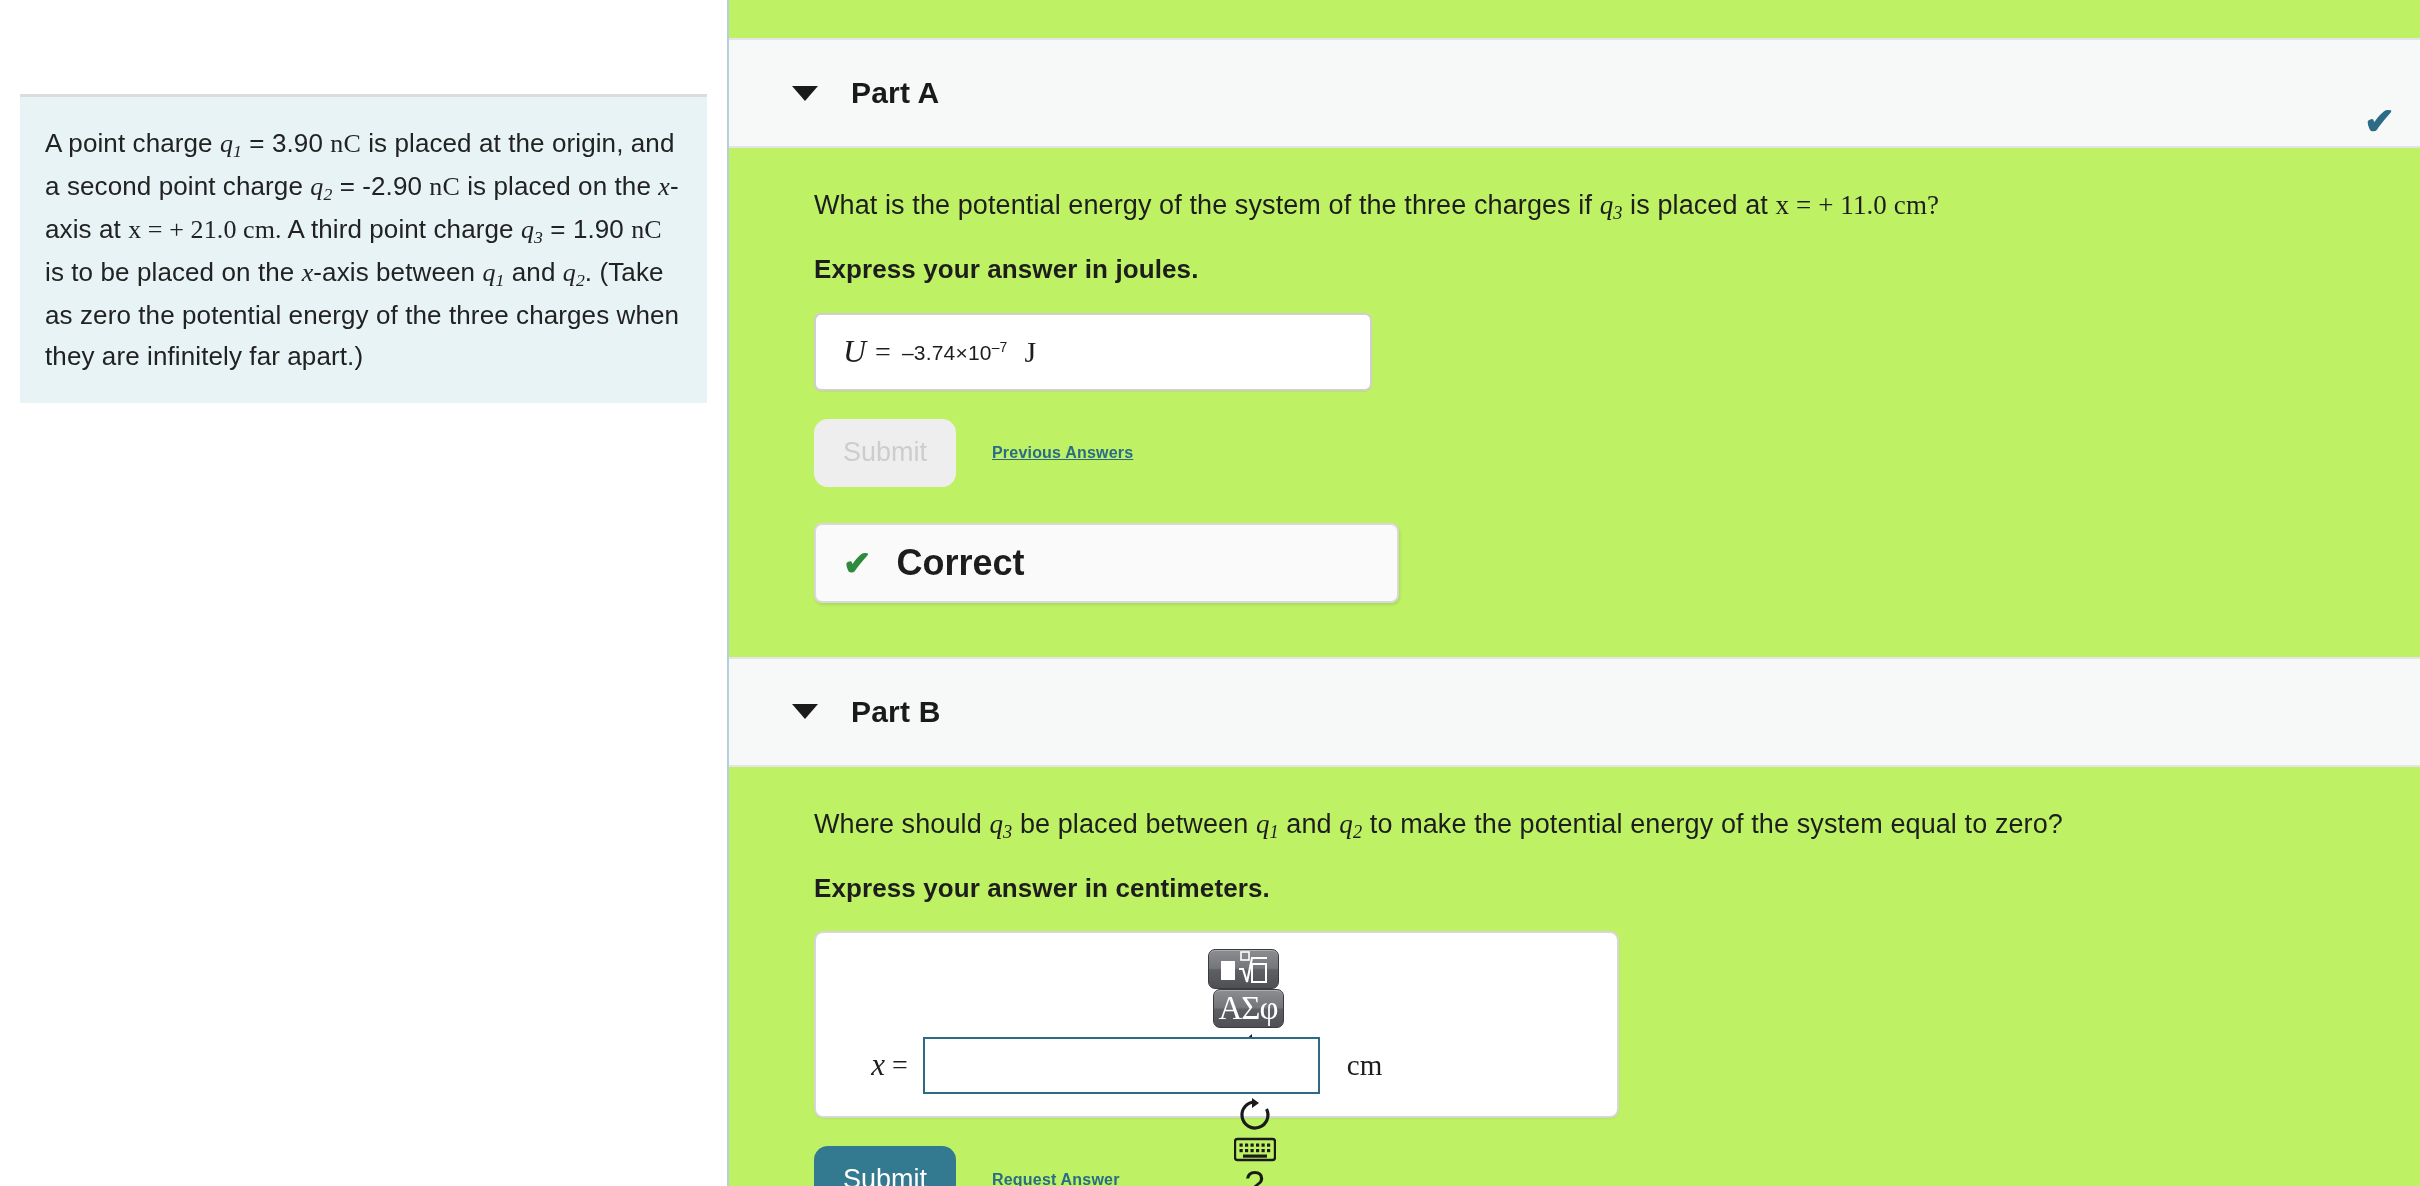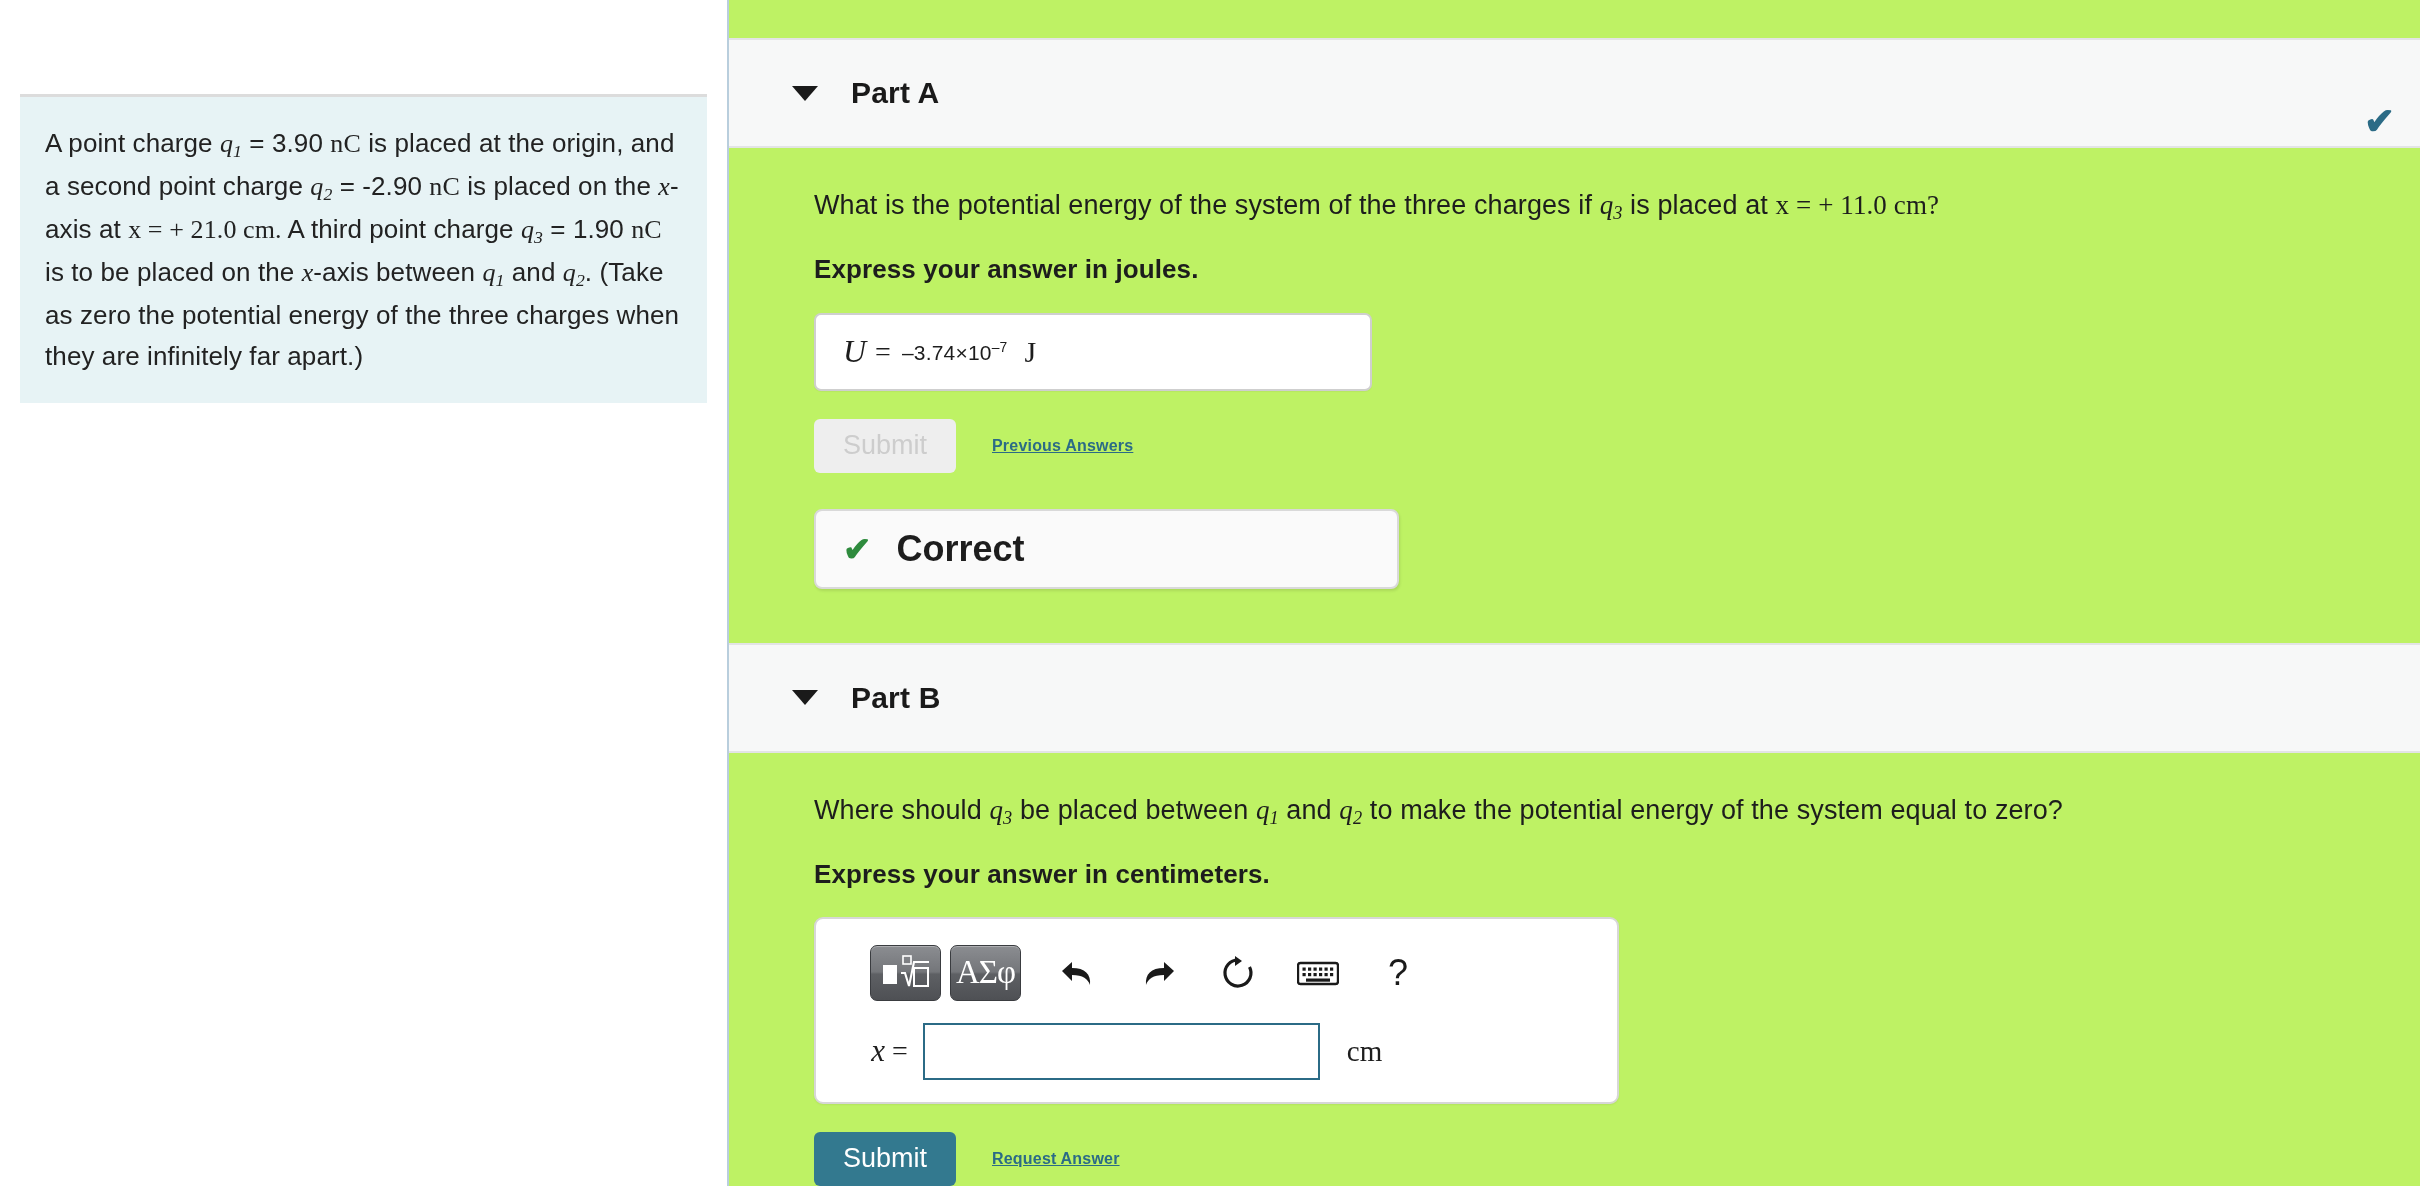--- a/index.html
+++ b/index.html
@@ -147,26 +147,26 @@
   }
 
   
   .btn-row {
     margin-top: 28px;
     display: flex;
     align-items: center;
   }
   .btn {
     border: none;
-    border-radius: 6px;
+    border-radius: 14px;
     font-family: "Liberation Sans", sans-serif;
     font-size: 27px;
     padding: 0;
     width: 142px;
-    height: 54px;
+    height: 68px;
     cursor: pointer;
   }
   .btn-disabled {
     background: #eeeeee;
     color: #cdcdcd;
   }
   .btn-primary {
     background: #33798f;
     color: #ffffff;
   }
@@ -213,21 +213,22 @@
     border: 2px solid #d7d7d7;
     border-radius: 9px;
     background: #ffffff;
     padding: 16px 0 22px 0;
     box-shadow: 0 1px 2px rgba(0,0,0,.06);
   }
   .mathbar {
     margin-left: 54px;
     height: 66px;
     display: flex;
-    align-items: flex-end;
+    align-items: center;
+    flex-direction: column;
   }
   .tb-btn {
     height: 56px;
     border-radius: 7px;
     background: linear-gradient(to bottom, #8b8d91 0%, #74767a 48%, #5e6064 52%, #4e5054 100%);
     border: 1px solid #3a3c40;
     box-shadow: inset 0 1px 0 rgba(255,255,255,.30);
     display: flex;
     align-items: center;
     justify-content: center;

